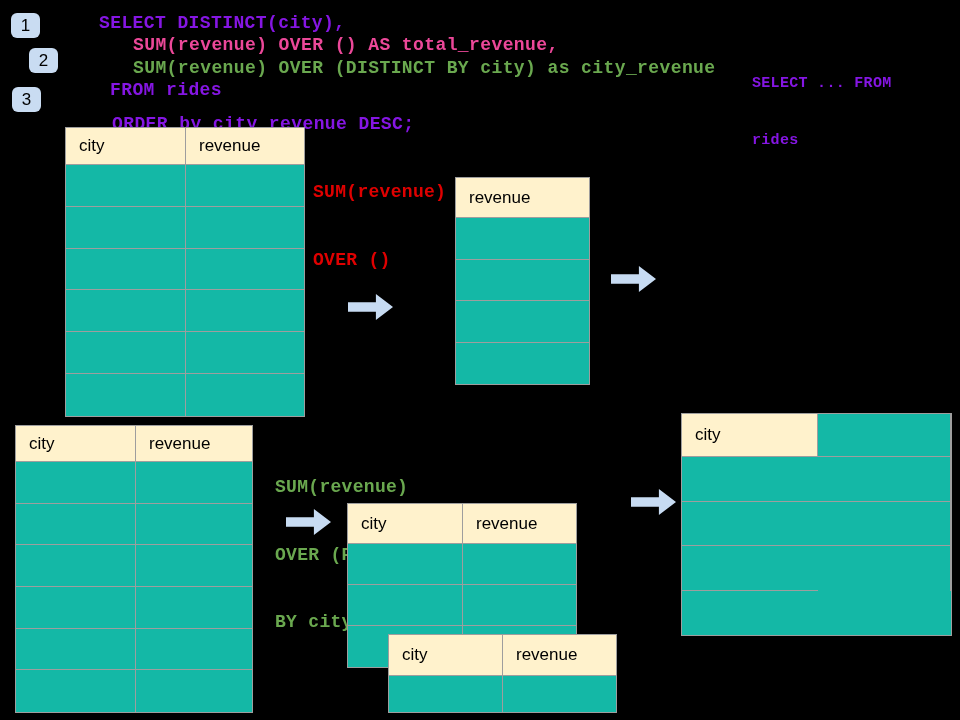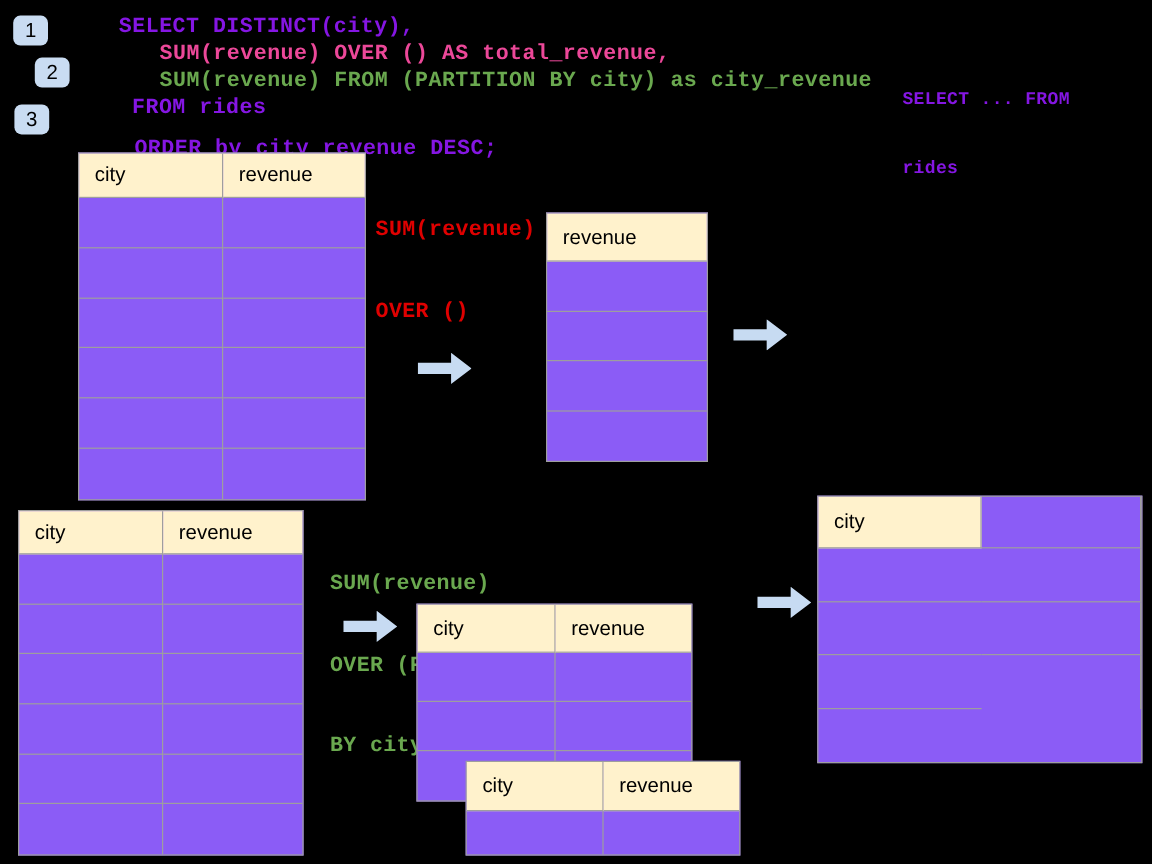--- a/index.html
+++ b/index.html
@@ -31,21 +31,21 @@
     font-size:17px;font-family:"Liberation Sans",sans-serif;
   }
   
   .arrow{
     position:absolute;width:45px;height:26px;background:var(--arrow_fill);
     clip-path:polygon(0 32%,62% 32%,62% 0,100% 50%,62% 100%,62% 68%,0 68%);
     filter:drop-shadow(1px 1px 0 #3a3a3a);
   }
   
   .tbl{
-    position:absolute;display:grid;background:#8b5cf6;box-sizing:border-box;
+    position:absolute;display:grid;background:#14b8a6;box-sizing:border-box;
     border:1.5px solid var(--table_border);
   }
   .tbl .th{
     background:var(--header_fill);color:#000;
     display:flex;align-items:center;padding-left:13px;
     font-size:17px;font-family:"Liberation Sans",sans-serif;
     border-right:1.5px solid var(--table_border);
     border-bottom:1.5px solid var(--table_border);
     box-sizing:border-box;overflow:hidden;
   }
@@ -62,21 +62,21 @@
 
 <div class="stage">
 
   <div class="badge" style="left:11px;top:13px;">1</div>
   <div class="badge" style="left:29px;top:48px;">2</div>
   <div class="badge" style="left:12px;top:87px;">3</div>
 
   <div>
     <div class="codeline" style="left: 88px; top: 13px; color: rgb(133, 22, 227); margin-left: 11px;">SELECT DISTINCT(city),</div>
     <div class="codeline" style="left: 133px; top: 35px; color: #ec4899;">SUM(revenue) OVER () AS total_revenue,</div>
-    <div class="codeline" style="left: 133px; top: 58px; color: rgb(106, 168, 79);">SUM(revenue) FROM (PARTITION BY city) as city_revenue</div>
+    <div class="codeline" style="left: 133px; top: 58px; color: rgb(106, 168, 79);">SUM(revenue) OVER (DISTINCT BY city) as city_revenue</div>
     <div class="codeline" style="left: 110px; top: 80px; color: rgb(133, 22, 227);">FROM rides</div>
     <div class="codeline" style="left: 112px; top: 102px; color: rgb(133, 22, 227); margin-top: 12px;">ORDER by city_revenue DESC;</div>
   </div>
 
   <div class="sidenote" style="left: 752px; top: 36px; color: rgb(133, 22, 227);">
     <div>SELECT ... FROM</div>
     <div>rides</div>
   </div>
 
   <div class="annot" style="left: 313px; top: 136px; color: rgb(223, 0, 0);">

